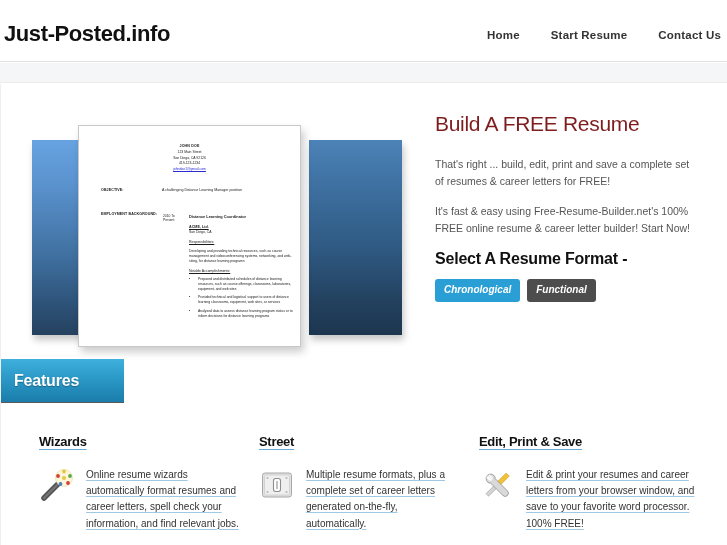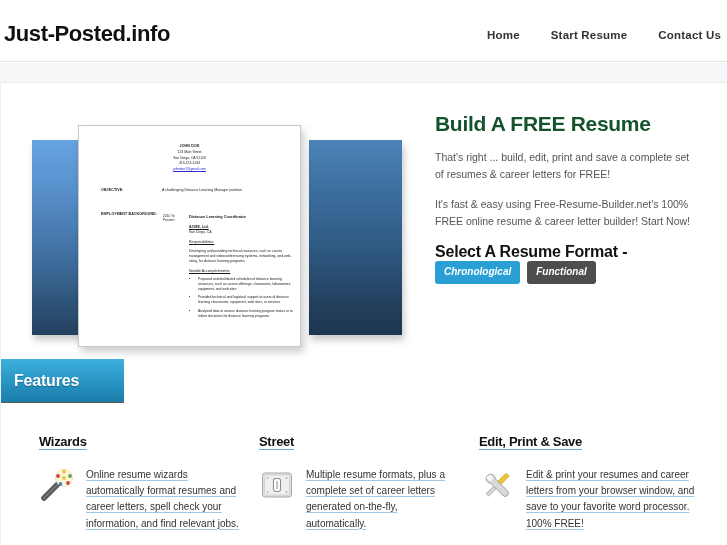--- a/index.html
+++ b/index.html
@@ -74,29 +74,29 @@
   .r-cloc    { left: 110px; top: 104px; font-size: 3.4px; }
   .r-resp-h  { left: 110px; top: 114px; font-size: 3.5px; text-decoration: underline; }
   .r-resp-b  { left: 110px; top: 123px; width: 104px; font-size: 3.4px; line-height: 1.5; }
   .r-acc-h   { left: 110px; top: 143px; font-size: 3.5px; text-decoration: underline; }
   .r-bullets { left: 113px; top: 151px; width: 104px; font-size: 3.4px; line-height: 1.45; }
   .r-bullets li { margin-bottom: 3.5px; list-style: disc; margin-left: 6px; }
 
   
   .right-col { position: absolute; left: 434px; top: 28px; width: 262px; }
   .h-main {
-    font-size: 21px; font-weight: bold; color: #14532d; letter-spacing: -0.3px;
-    line-height: 1.1; margin-bottom: 14px; white-space: nowrap;
+    font-size: 21px; font-weight: normal; color: #7f1d1d; letter-spacing: -0.3px;
+    line-height: 1.1; margin-bottom: 21px; white-space: nowrap;
   }
   .para {
     font-size: 10.5px; color: #555; line-height: 1.62; margin-bottom: 13px;
   }
   .h-sub {
     font-size: 16px; font-weight: bold; color: #111; letter-spacing: -0.2px;
-    margin-top: 5px; white-space: nowrap;
+    margin-top: 5px; margin-bottom: 11px; white-space: nowrap;
   }
   .fmt-row { display: flex; gap: 7px; }
   .btn {
     font-size: 10px; font-weight: bold; color: #fff; border: none;
     padding: 6px 9px 7px; border-radius: 3px; cursor: pointer; line-height: 1;
     font-family: "Liberation Sans", sans-serif;
     font-style: italic;
   }
   .btn-primary { background: #2a9fd6; }
   .btn-default { background: #4d4d4d; }

